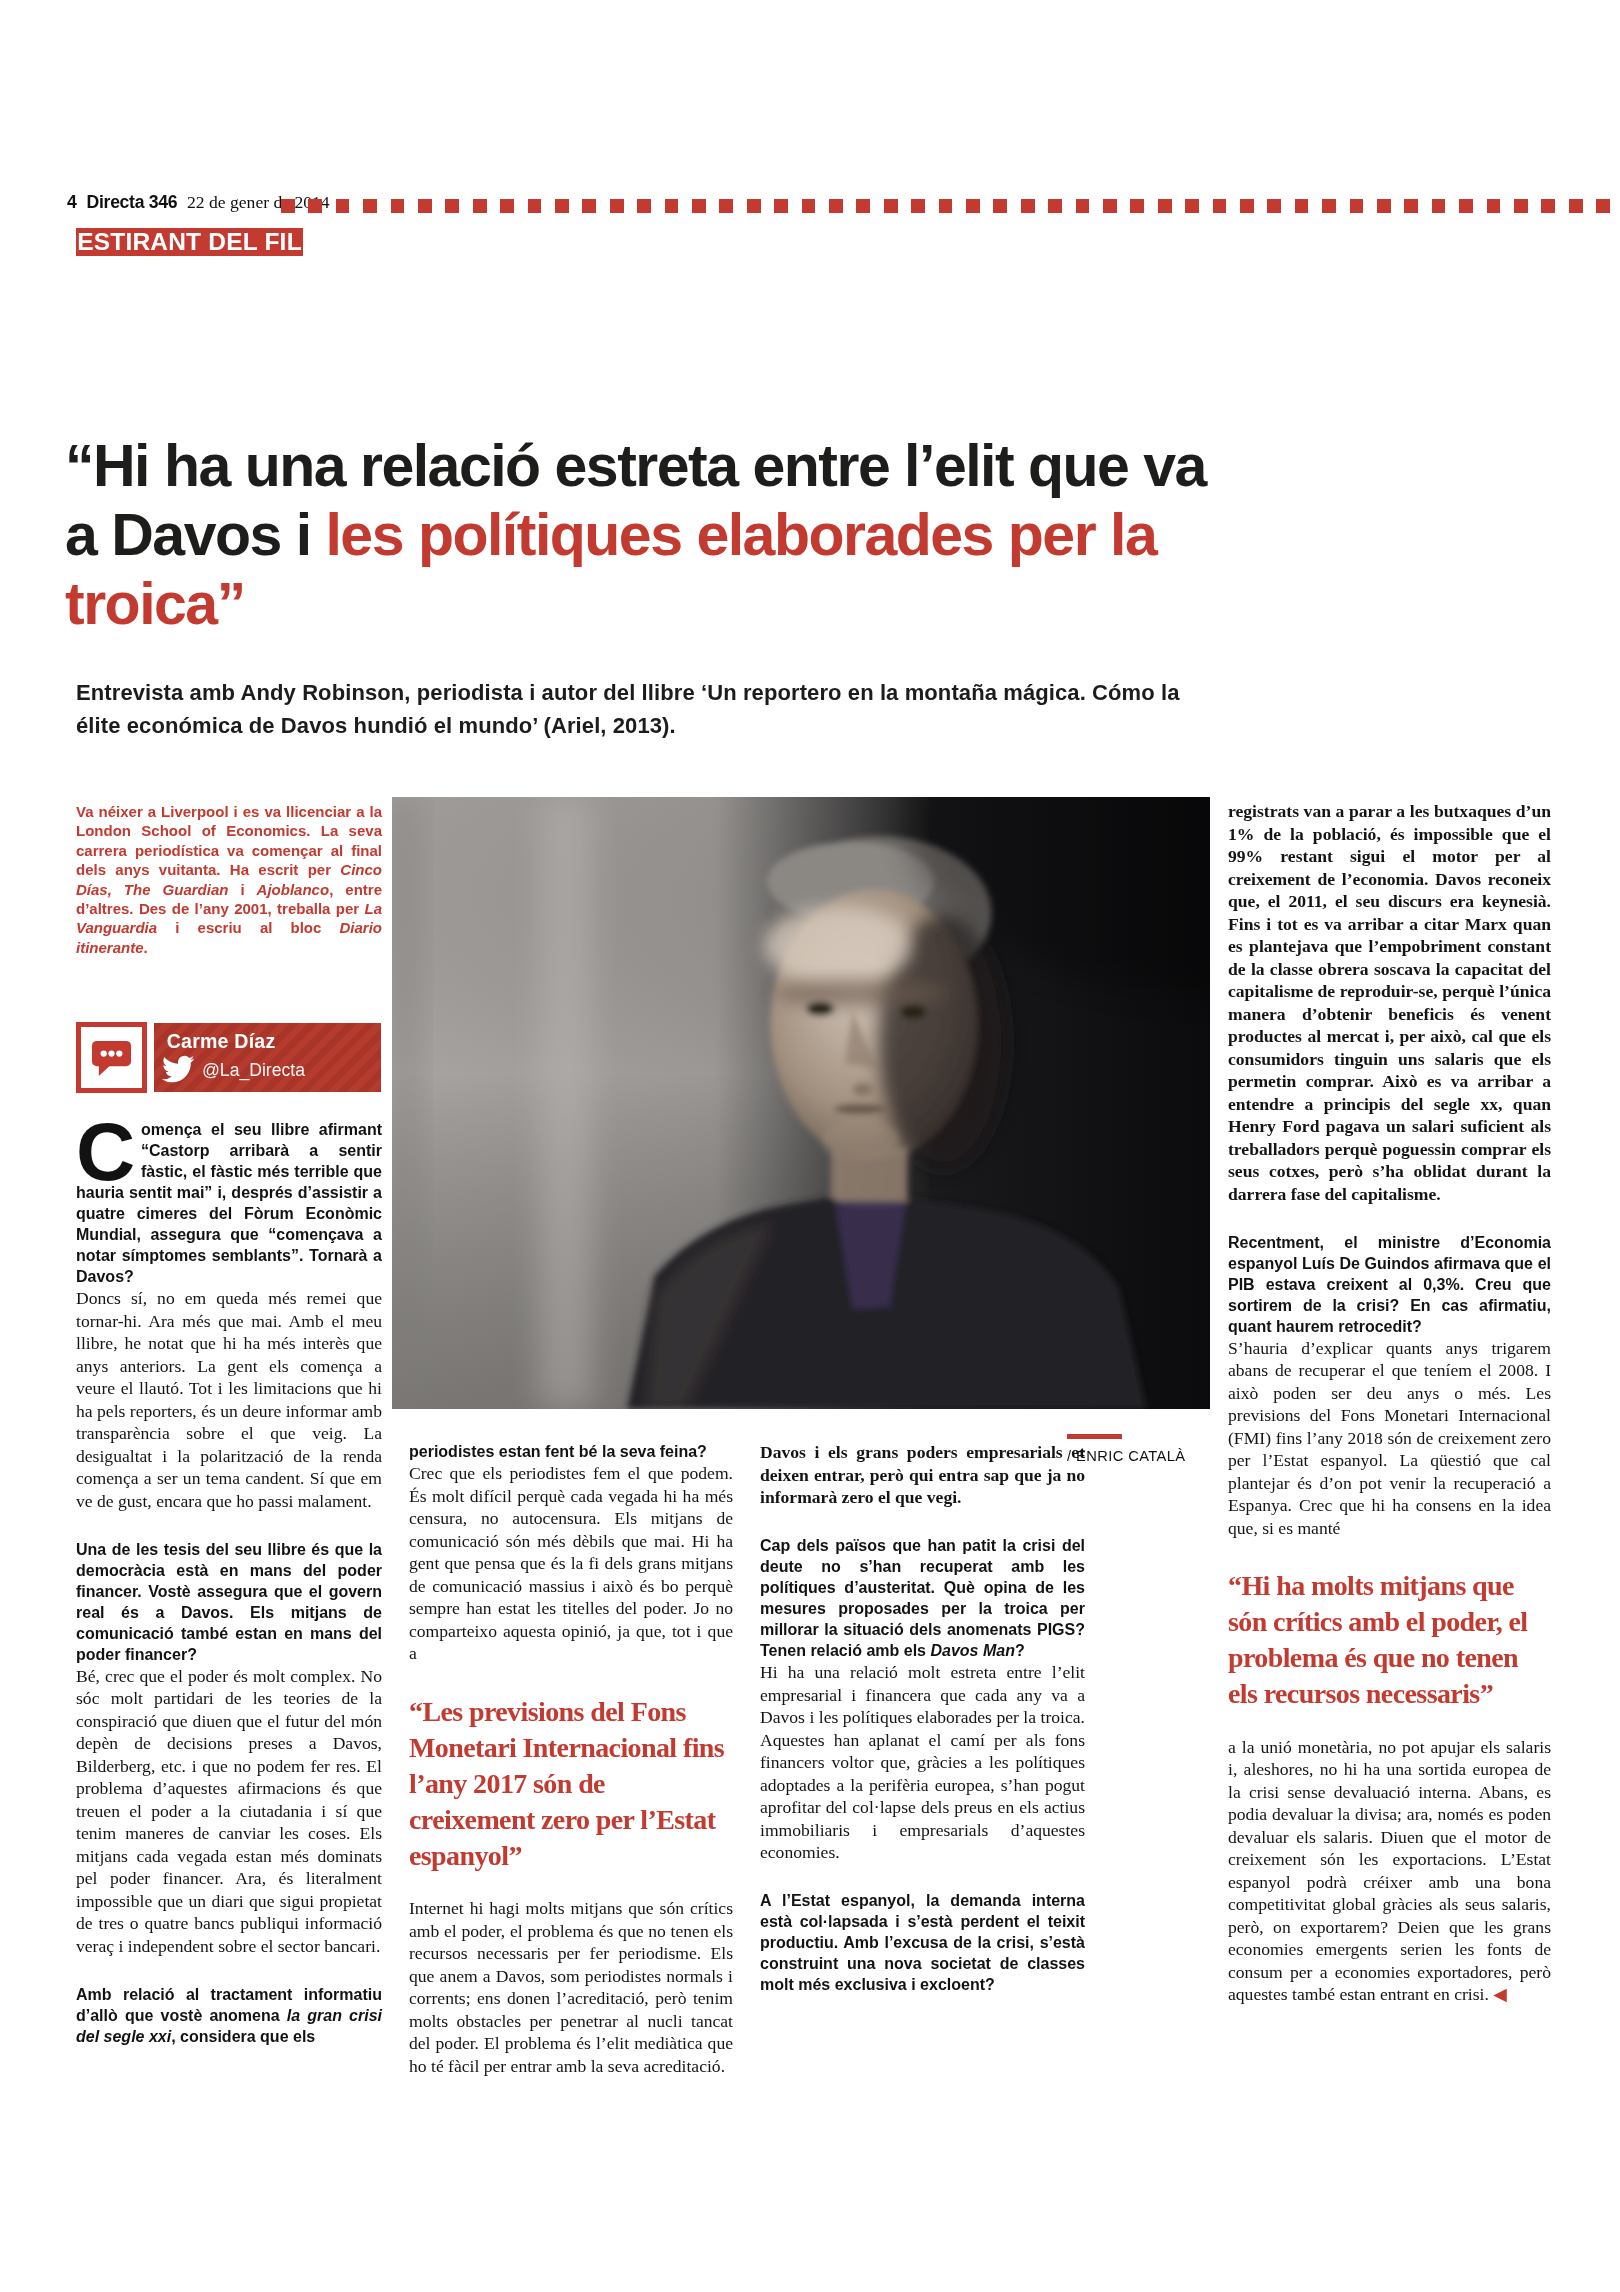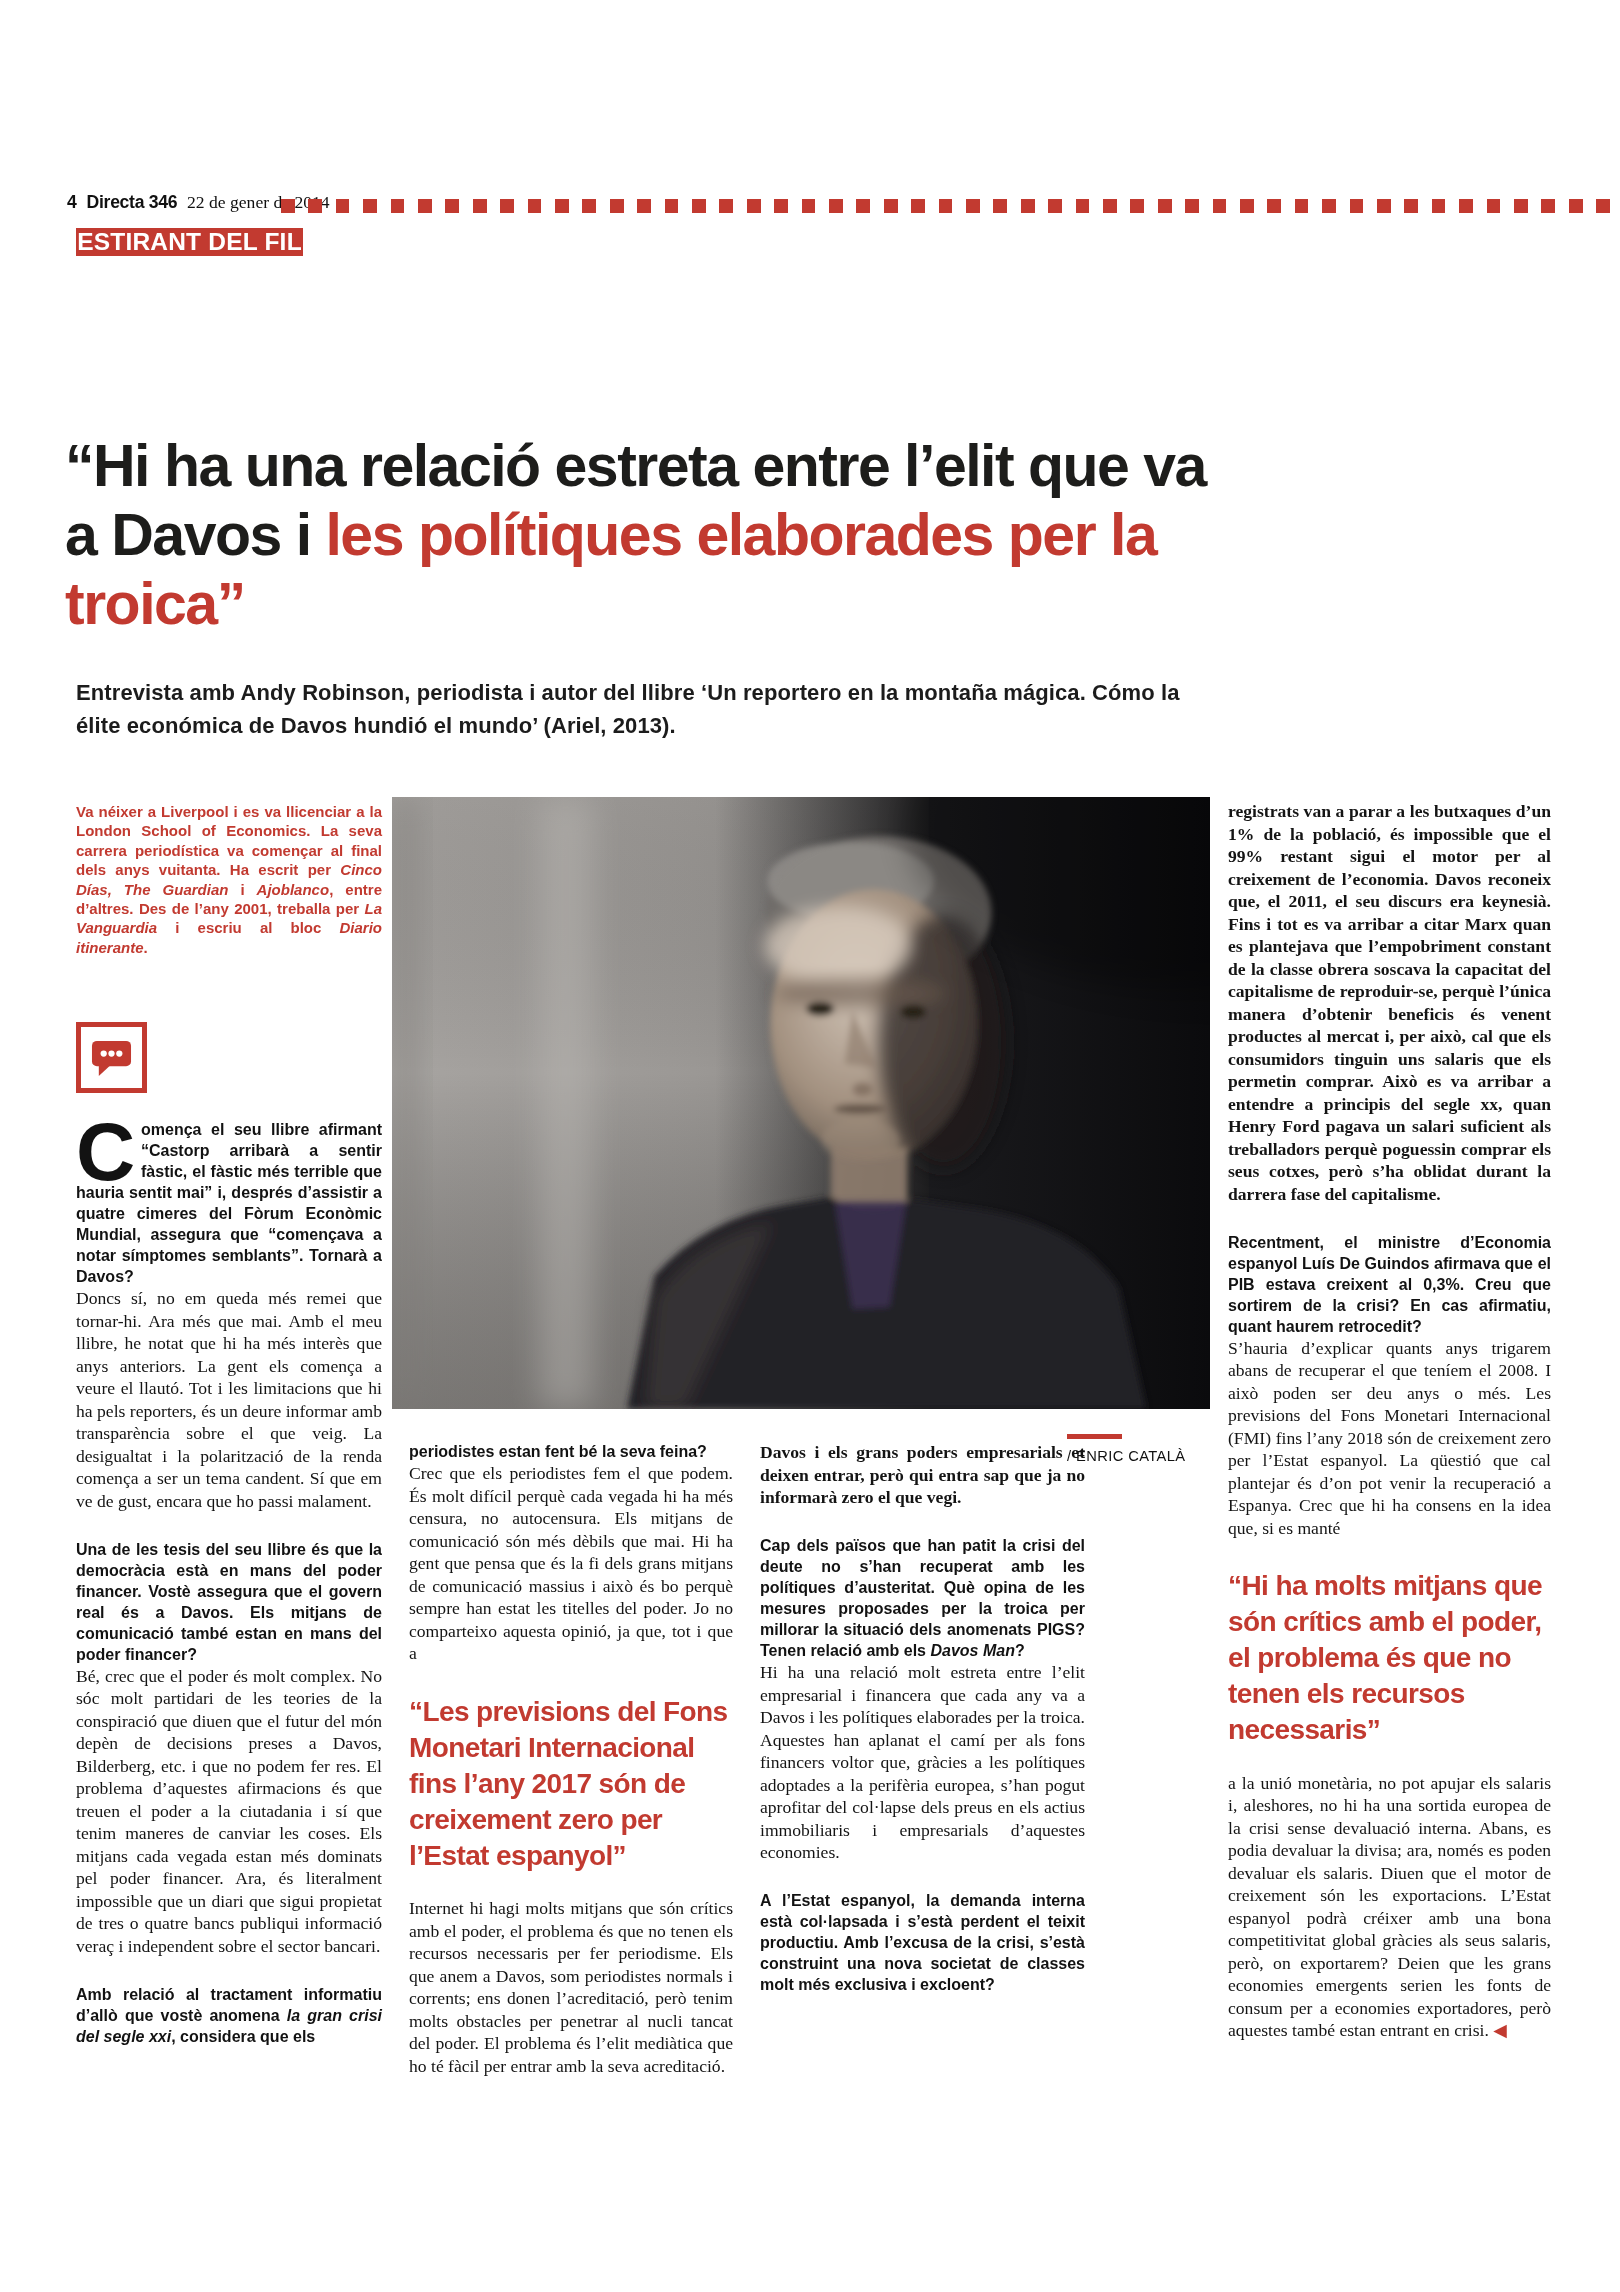--- a/index.html
+++ b/index.html
@@ -91,21 +91,21 @@
   .col p:first-child{margin-top:0;font-weight:bold;}
   .col p.intro-bold{
     font-family:"Liberation Sans",sans-serif;font-weight:bold;
     font-size:16px;line-height:21px;color:#121212;
   }
   .col p.answer{
     font-family:"Liberation Serif",serif;
     font-size:17.6px;line-height:22.5px;color:#141414;
   }
   .col p.pullquote{
-    font-family:Liberation Sans, sans-serif;font-weight:bold;color:var(--red);
+    font-family:Liberation Serif, serif;font-weight:bold;color:var(--red);
     font-size:28px;line-height:36px;letter-spacing:-0.6px;
     text-align:left;margin:29px 0 23.5px 0;
   }
   .dropcap{
     float:left;font-weight:bold;font-size:82px;line-height:61px;
     padding:2px 7.8px 0 0;letter-spacing:-2px;color:#121212;
   }
 </style>
 </head>
 <body>
@@ -128,20 +128,29 @@
 
   <div class="abs" id="byline">
     <div id="byline-icon">
       <svg width="43" height="41" viewBox="0 0 44 42" aria-hidden="true">
         <rect x="2" y="4" width="40" height="26" rx="5" fill="#c23a30"></rect>
         <polygon points="9,28 9,40 22,28" fill="#c23a30"></polygon>
         <circle cx="14" cy="17" r="3.2" fill="#ffffff"></circle>
         <circle cx="22" cy="17" r="3.2" fill="#ffffff"></circle>
         <circle cx="30" cy="17" r="3.2" fill="#ffffff"></circle>
       </svg>
+    </div>
+    <div id="byline-banner">
+      <span id="byline-name">Carme Díaz</span>
+      <span id="byline-bird">
+        <svg width="37" height="29" viewBox="0 0 30 24" aria-hidden="true">
+          <path fill="#ffffff" d="M29 3.2c-1 .5-2.1.8-3.2 1A5.6 5.6 0 0 0 28.2 1c-1.1.7-2.3 1.1-3.5 1.4A5.4 5.4 0 0 0 15.4 6c0 .4 0 .9.1 1.3C10.9 7 6.8 4.9 4.1 1.7a5.5 5.5 0 0 0 1.7 7.4c-.9 0-1.8-.3-2.5-.7v.1c0 2.6 1.9 4.8 4.4 5.3-.5.1-1 .2-1.5.2l-1-.1a5.5 5.5 0 0 0 5.1 3.8 11 11 0 0 1-6.8 2.4H2a15.4 15.4 0 0 0 8.4 2.5c10.1 0 15.6-8.4 15.6-15.6v-.7c1.1-.8 2-1.8 2.8-2.9z"></path>
+        </svg>
+      </span>
+      <span id="byline-handle">@La_Directa</span>
     </div>
   </div>
 
   <div class="abs" id="photo">
     <svg viewBox="0 0 835 624" preserveAspectRatio="none" aria-hidden="true">
       <defs>
         <linearGradient id="wallG" x1="0" y1="0" x2="1" y2="0">
           <stop offset="0" stop-color="#a7a4a1"></stop>
             <stop offset="0.55" stop-color="#9b9895"></stop>
             <stop offset="1" stop-color="#8c8986"></stop>

